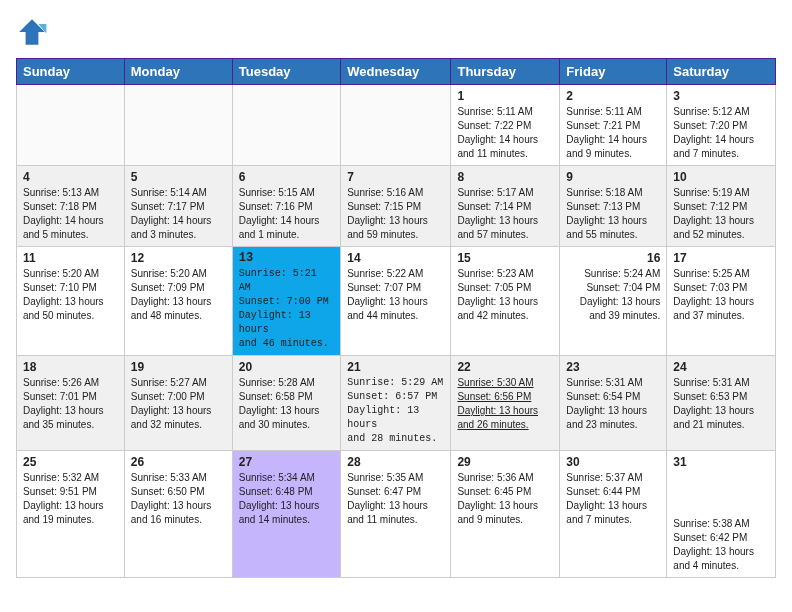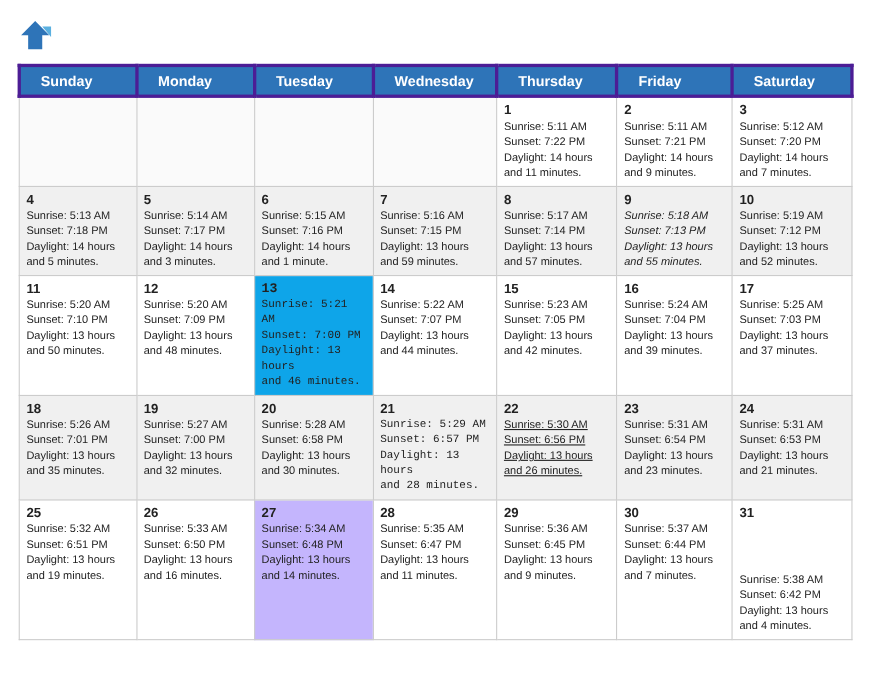--- a/index.html
+++ b/index.html
@@ -49,23 +49,23 @@
     }
     .calendar {
       width: 100%;
       border-collapse: collapse;
       border: 1px solid #ccc;
     }
     .calendar th {
       background: #2e74b8;
       color: #fff;
       text-align: left;
-      padding: 5px 18px;
+      padding: 5px 6px;
       font-size: 13px;
-      border: 3px solid #4c1d95;
+      border: 1px solid #4c1d95;
     }
     .calendar td {
       vertical-align: top;
       padding: 4px 6px;
       border: 1px solid #ccc;
       width: 113px;
       min-height: 80px;
       font-size: 10.5px;
       color: #222;
       background: #fff;
@@ -185,21 +185,21 @@
         </td>
         <td style="background: rgb(240, 240, 240);">
           <div class="day-num">8</div>
           <div class="day-info" style="white-space: pre-line;">Sunrise: 5:17 AM
 Sunset: 7:14 PM
 Daylight: 13 hours
 and 57 minutes.</div>
         </td>
         <td style="background: rgb(240, 240, 240);">
           <div class="day-num">9</div>
-          <div class="day-info" style="white-space: pre-line; font-style: italic;">Sunrise: 5:18 AM
+          <div class="day-info" style="white-space: pre-line;">Sunrise: 5:18 AM
 Sunset: 7:13 PM
 Daylight: 13 hours
 and 55 minutes.</div>
         </td>
         <td style="background: rgb(240, 240, 240);">
           <div class="day-num">10</div>
           <div class="day-info" style="white-space: pre-line;">Sunrise: 5:19 AM
 Sunset: 7:12 PM
 Daylight: 13 hours
 and 52 minutes.</div>
@@ -234,21 +234,21 @@
 Daylight: 13 hours
 and 44 minutes.</div>
         </td>
         <td style="background: rgb(255, 255, 255);">
           <div class="day-num">15</div>
           <div class="day-info" style="white-space: pre-line;">Sunrise: 5:23 AM
 Sunset: 7:05 PM
 Daylight: 13 hours
 and 42 minutes.</div>
         </td>
-        <td style="background: rgb(255, 255, 255);">
+        <td style="background: rgb(255, 255, 255); text-align: right;">
           <div class="day-num">16</div>
           <div class="day-info" style="white-space: pre-line;">Sunrise: 5:24 AM
 Sunset: 7:04 PM
 Daylight: 13 hours
 and 39 minutes.</div>
         </td>
         <td style="background: rgb(255, 255, 255);">
           <div class="day-num">17</div>
           <div class="day-info" style="white-space: pre-line;">Sunrise: 5:25 AM
 Sunset: 7:03 PM
@@ -304,21 +304,21 @@
           <div class="day-info" style="white-space: pre-line;">Sunrise: 5:31 AM
 Sunset: 6:53 PM
 Daylight: 13 hours
 and 21 minutes.</div>
         </td>
       </tr>
       <tr>
         <td style="background: rgb(255, 255, 255);">
           <div class="day-num">25</div>
           <div class="day-info" style="white-space: pre-line;">Sunrise: 5:32 AM
-Sunset: 6:51 PM
+Sunset: 9:51 PM
 Daylight: 13 hours
 and 19 minutes.</div>
         </td>
         <td style="background: rgb(255, 255, 255);">
           <div class="day-num">26</div>
           <div class="day-info" style="white-space: pre-line;">Sunrise: 5:33 AM
 Sunset: 6:50 PM
 Daylight: 13 hours
 and 16 minutes.</div>
         </td>

